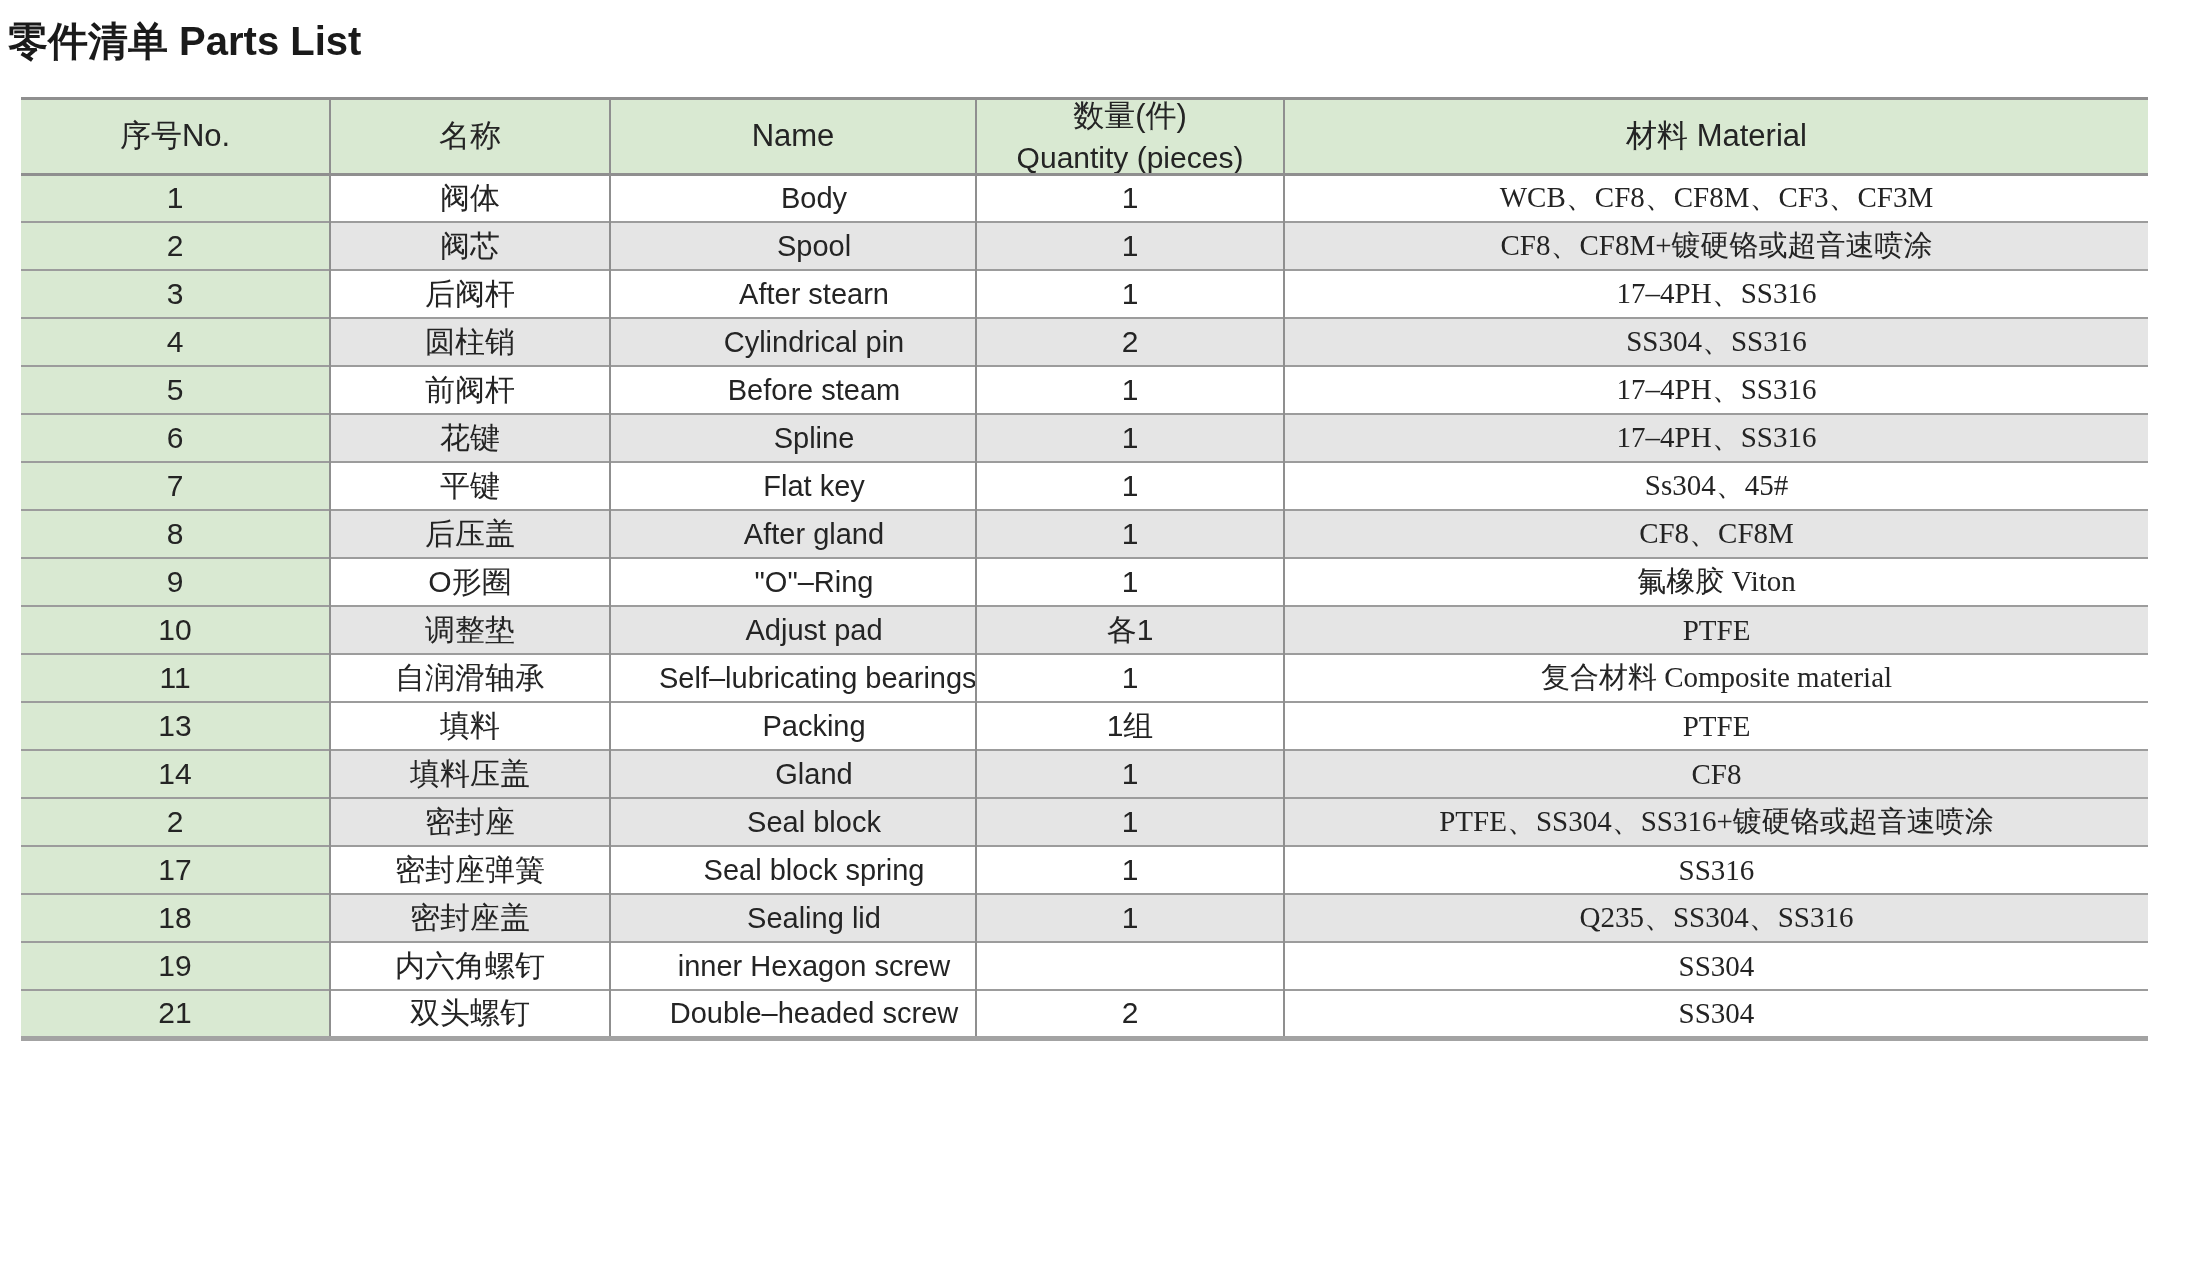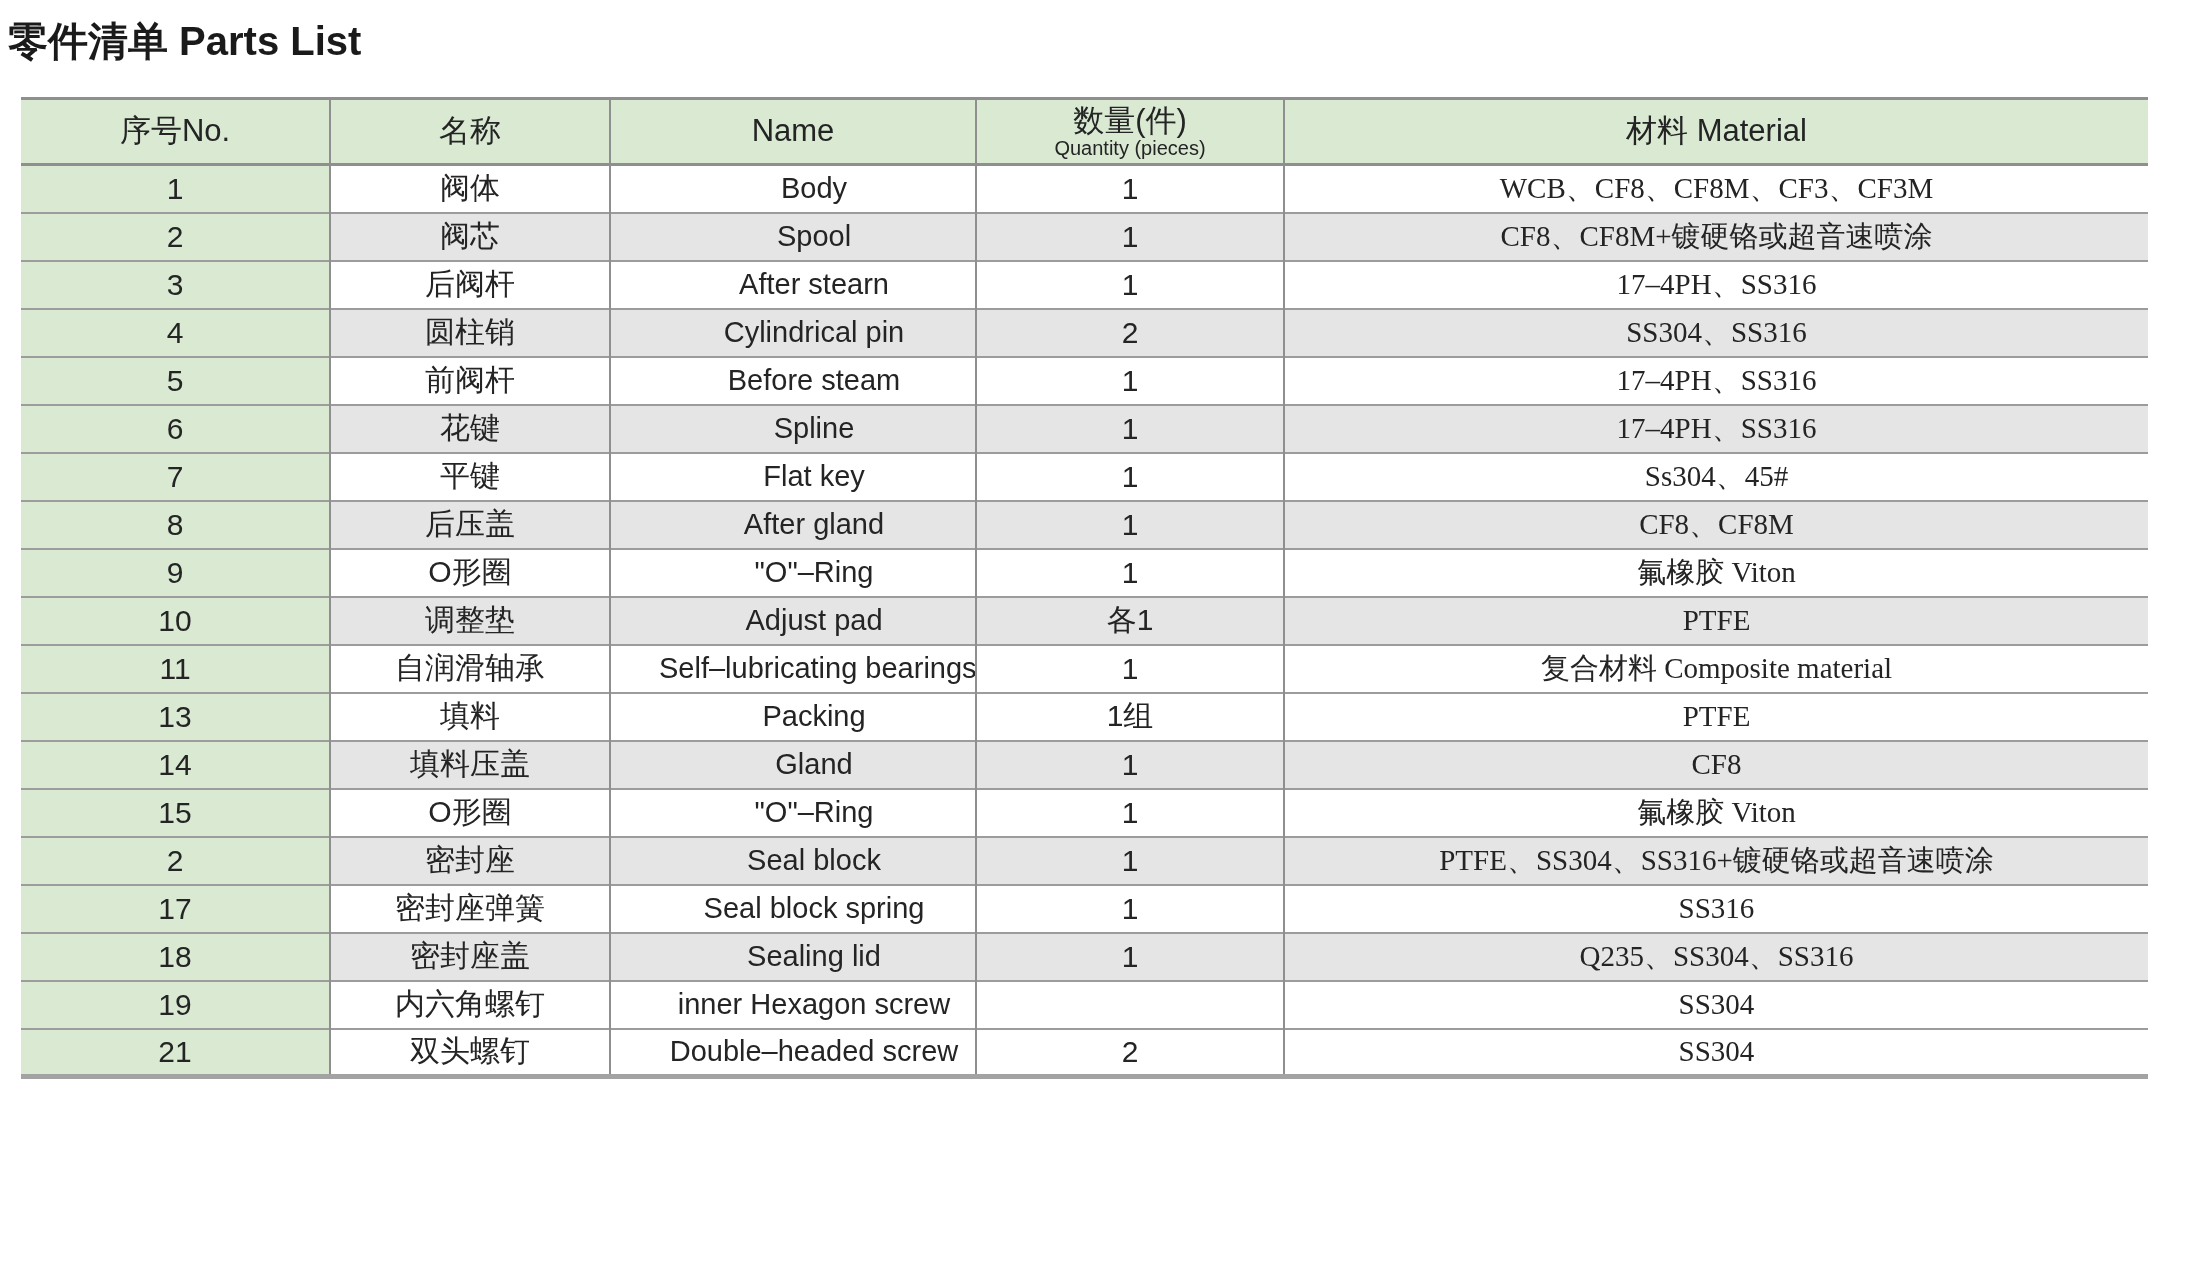--- a/index.html
+++ b/index.html
@@ -55,23 +55,23 @@
 
   thead th {
     height: 66px;
     background: #d9e9d2;
     font-weight: normal;
     font-size: 31px;
     border-top: none;
   }
   thead th .sub {
     display: block;
-    font-size: 20px;
+    font-size: 30px;
     line-height: 1.0;
-    margin-top: 0;
+    margin-top: 10px;
   }
   thead th .main { display: block; line-height: 1.05; }
 
   tbody tr { height: 48px; background: #ffffff; }
   tbody tr.even { background: #e5e5e5; }
   tbody tr:first-child td { border-top: 3px solid #8f8f8f; }
   tbody td.no-cell { background: #d9e9d2; }
   tbody td { font-size: 30px; }
   tbody td.en-cell { font-size: 29px; padding-left: 48px; }
   tbody td.mat-cell { font-size: 29px; font-family: Liberation Serif, serif; }
@@ -210,27 +210,20 @@
     </tr>
 
     <tr class="even">
       <td class="no-cell">14</td>
       <td class="cn-cell">填料压盖</td>
       <td class="en-cell">Gland</td>
       <td class="qty-cell">1</td>
       <td class="mat-cell">CF8</td>
     </tr>
 
-    <tr>
-      <td class="no-cell">15</td>
-      <td class="cn-cell">O形圈</td>
-      <td class="en-cell">"O"–Ring</td>
-      <td class="qty-cell">1</td>
-      <td class="mat-cell">氟橡胶 Viton</td>
-    </tr>
 
     <tr class="even">
       <td class="no-cell">2</td>
       <td class="cn-cell">密封座</td>
       <td class="en-cell">Seal block</td>
       <td class="qty-cell">1</td>
       <td class="mat-cell">PTFE、SS304、SS316+镀硬铬或超音速喷涂</td>
     </tr>
 
     <tr>

